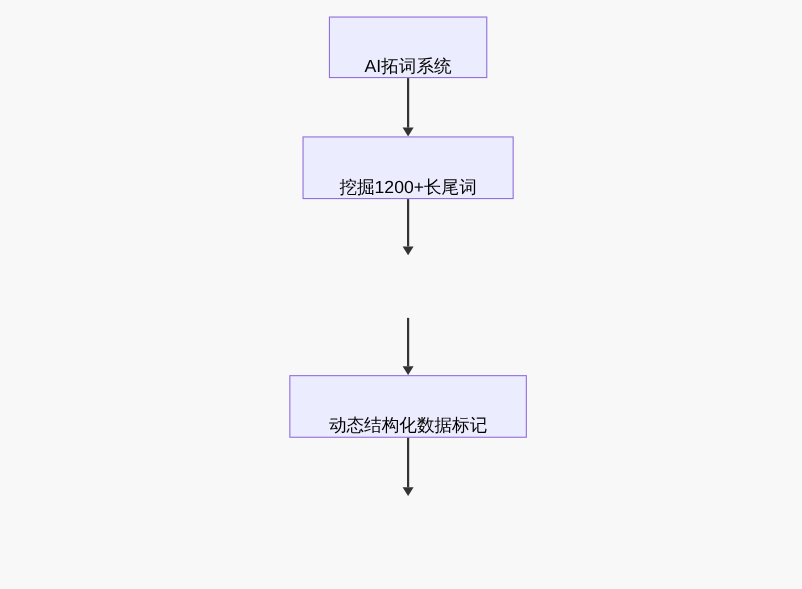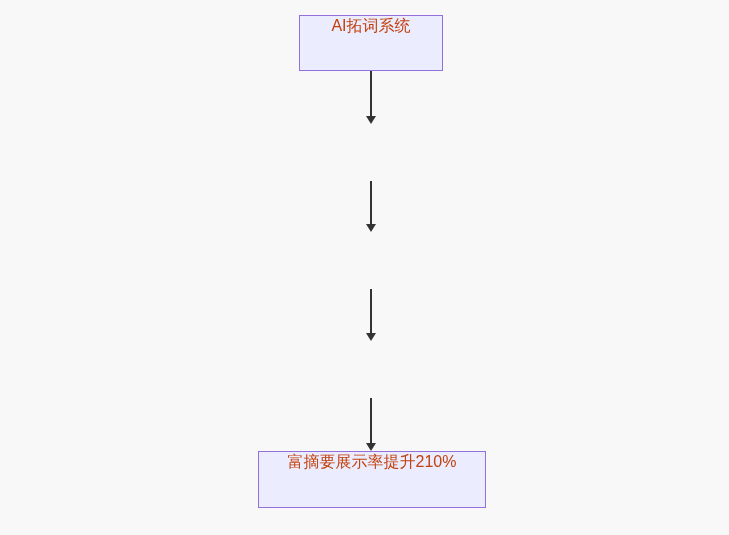--- a/index.html
+++ b/index.html
@@ -18,23 +18,23 @@
     width: 729px;
     height: 535px;
     background: #f8f8f8;
   }
   .node {
     position: absolute;
     box-sizing: border-box;
     background: #ECECFF;
     border: 1px solid #9370DB;
     display: flex;
-    align-items: flex-start;
+    align-items: flex-end;
     justify-content: center;
-    color: #c2410c;
+    color: #000000;
     font-size: 16px;
     line-height: 1.2;
     text-align: center;
     white-space: nowrap;
   }
   .edge {
     position: absolute;
     width: 12px;
     transform: translateX(-50%);
     display: flex;
@@ -61,35 +61,38 @@
 
   <div class="node" style="left:299px; top:15px; width:144px; height:56px;">
     <span>AI拓词系统</span>
   </div>
 
   <div class="edge" style="left:371px; top:71px; height:53px;">
     <div class="edge-line"></div>
     <div class="edge-head"></div>
   </div>
 
+  <div class="node" style="left:275px; top:124px; width:192px; height:57px;">
+    <span>挖掘1200+长尾词</span>
+  </div>
 
   <div class="edge" style="left:371px; top:181px; height:51px;">
     <div class="edge-line"></div>
     <div class="edge-head"></div>
   </div>
 
 
   <div class="edge" style="left:371px; top:289px; height:52px;">
     <div class="edge-line"></div>
     <div class="edge-head"></div>
   </div>
 
+  <div class="node" style="left:263px; top:341px; width:216px; height:57px;">
+    <span>动态结构化数据标记</span>
+  </div>
 
   <div class="edge" style="left:371px; top:398px; height:53px;">
     <div class="edge-line"></div>
     <div class="edge-head"></div>
   </div>
 
-  <div class="node" style="left:258px; top:451px; width:228px; height:57px;">
-    <span>富摘要展示率提升210%</span>
-  </div>
 
 </div>
 
 </body></html>

